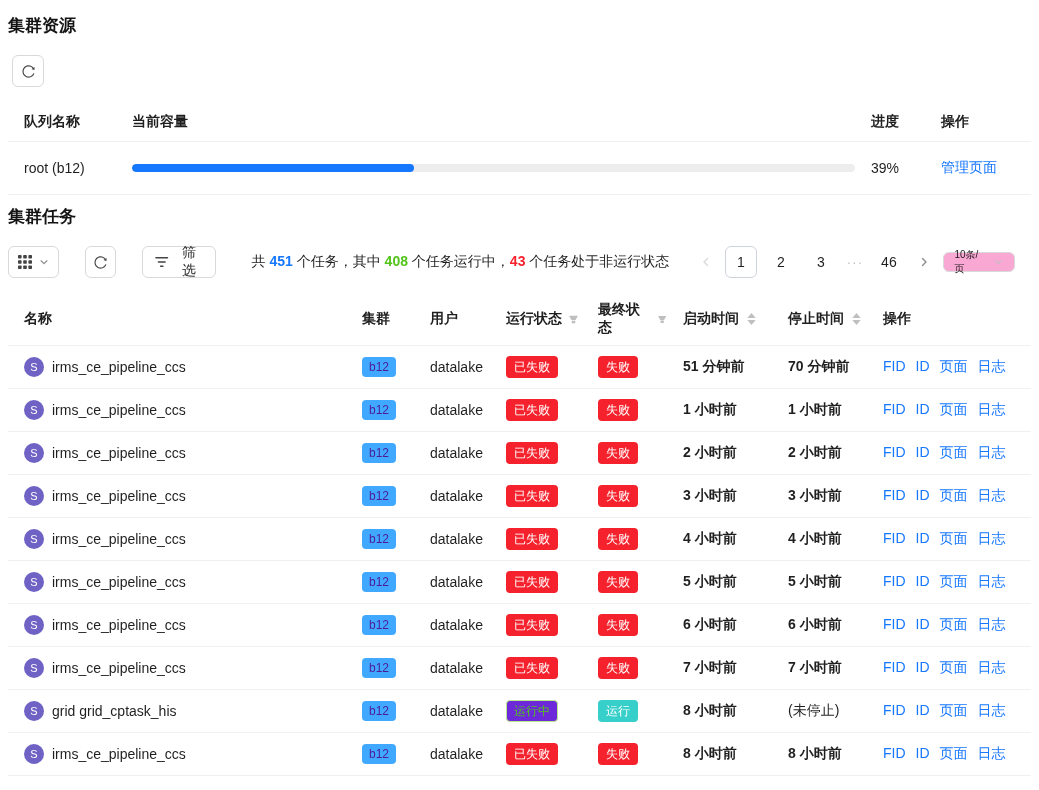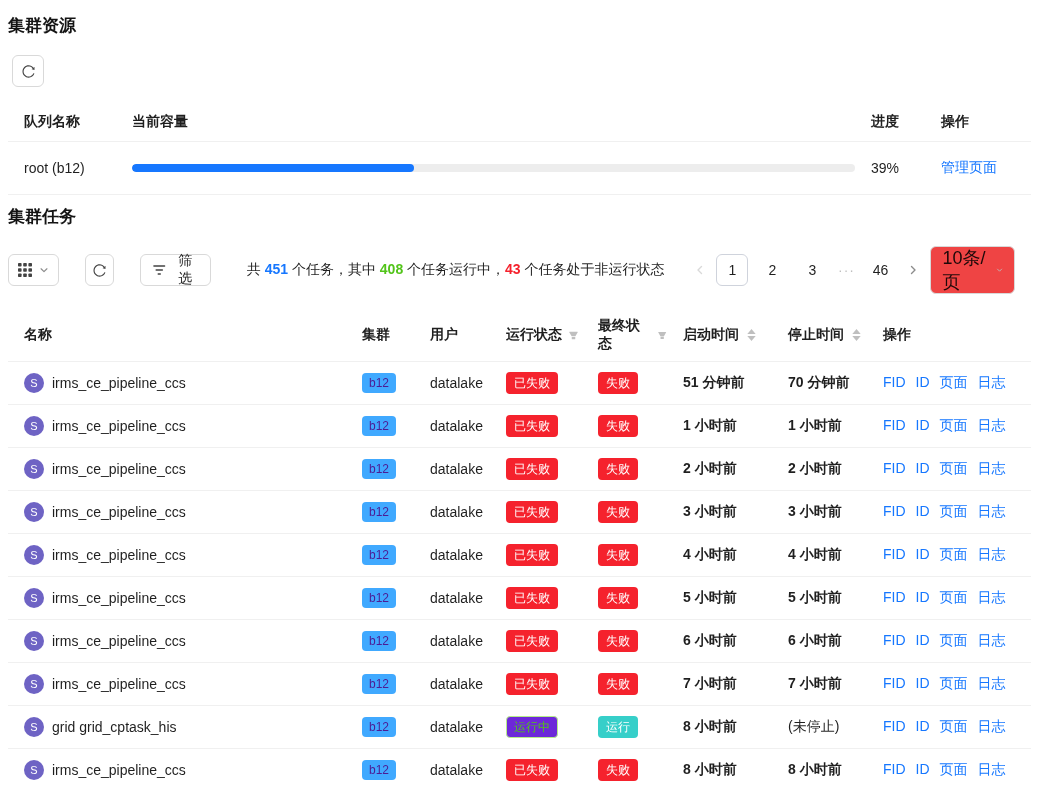--- a/index.html
+++ b/index.html
@@ -21,21 +21,21 @@
 .section-tasks-title{margin-top:10px}
 .toolbar{display:flex;align-items:center;gap:26px;margin-top:18px;padding-right:16px}
 .summary{margin-left:10px;white-space:nowrap}
 .num{font-weight:700}
 .num.blue{color:#1677ff}.num.green{color:#52c41a}.num.red{color:#f5222d}
 .pagination{display:flex;align-items:center;gap:8px;margin-left:auto}
 .pg-arrow{display:inline-flex;align-items:center;justify-content:center;width:24px;height:32px;border:none;background:none;cursor:pointer}
 .pg-item{min-width:32px;height:32px;border:none;background:none;border-radius:6px;font-size:14px;color:rgba(0,0,0,.88);cursor:pointer;display:inline-flex;align-items:center;justify-content:center}
 .pg-item.active{border:1px solid #cfd3dc}
 .pg-ellipsis{color:rgba(0,0,0,.25);min-width:20px;text-align:center;cursor:pointer;letter-spacing:1px}
-.select{display:inline-flex;align-items:center;gap:10px;height:48px;padding:0 11px;border:1px solid #d9d9d9;border-radius:6px;cursor:pointer;background:#ef4444;font-size:18px}
+.select{display:inline-flex;align-items:center;gap:10px;height:20px;padding:0 11px;border:1px solid #d9d9d9;border-radius:6px;cursor:pointer;background:#f9a8d4;font-size:10px}
 .task-table{margin-top:16px}
 .task-table th{padding:7px 0 8px 16px;border-bottom:1px solid #f0f0f0}
 .task-table td{padding:10px 0 10px 16px;border-bottom:1px solid #f0f0f0;font-size:14px}
 .thx{display:inline-flex;align-items:center;gap:6px}
 .sorter{display:inline-flex;flex-direction:column;gap:2px;margin-left:2px}
 .name-cell{display:flex;align-items:center;gap:8px;overflow:hidden}
 .avatar{width:20px;height:20px;border-radius:50%;background:#6e63c4;color:#fff;font-size:11px;display:inline-flex;align-items:center;justify-content:center;flex:none}
 .task-name{white-space:nowrap;overflow:hidden;text-overflow:ellipsis}
 .tag{display:inline-block;padding:1px 7px;border-radius:4px;background:#40a9ff;color:#4c1d95;font-size:12px;line-height:18px}
 .badge{display:inline-block;padding:2px 8px;border-radius:4px;font-size:12px;line-height:18px;white-space:nowrap}

